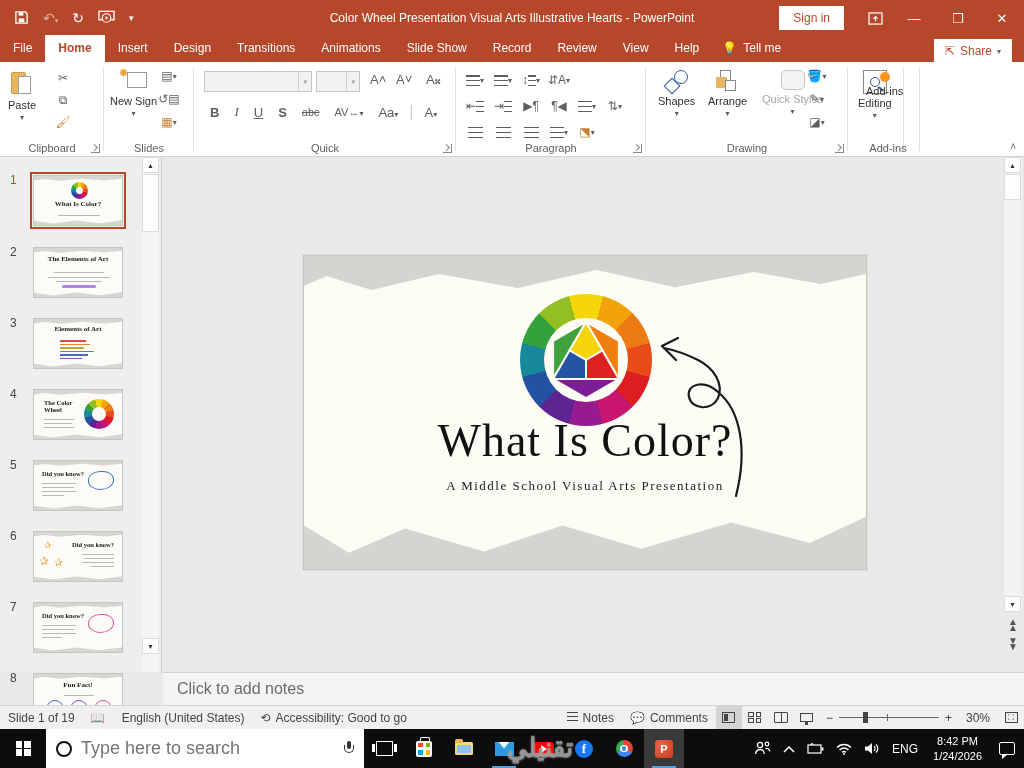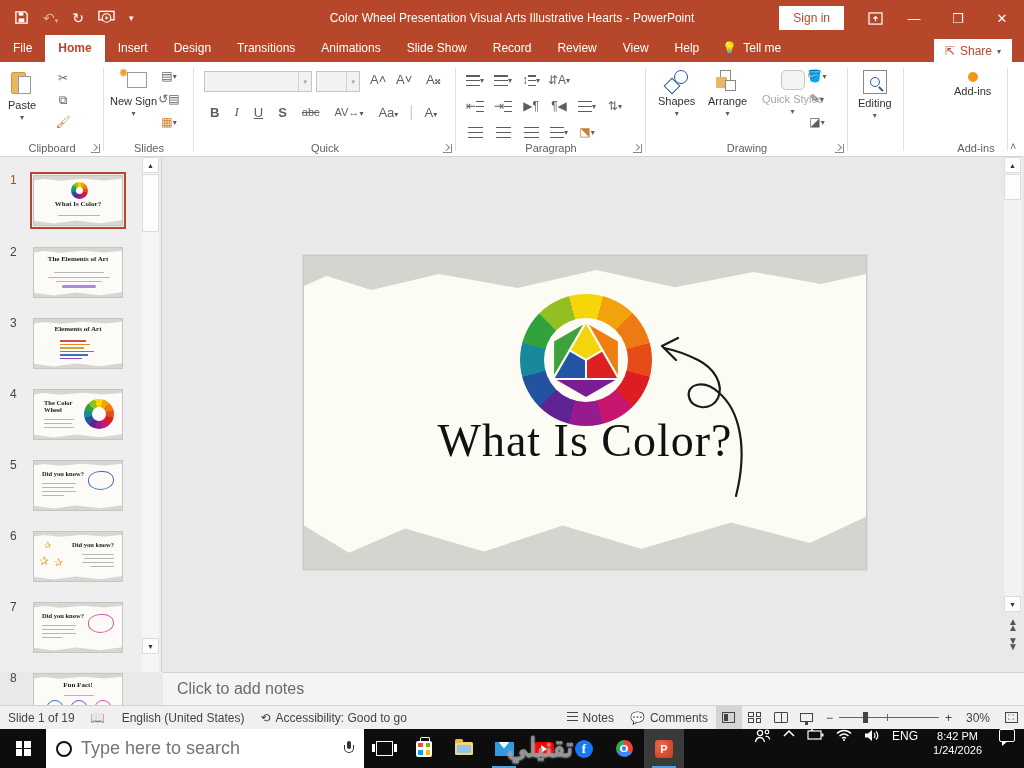--- a/index.html
+++ b/index.html
@@ -149,21 +149,21 @@
   .folder:after { content:""; position:absolute; left:2px; top:3px; right:2px; bottom:2px; background:#8fc3f0; border-radius:1px; }
   .mailico { width:19px; height:14px; background:#2E9BE0; position:relative; overflow:hidden; }
   .mailico:before { content:""; position:absolute; left:-2px; top:-7px; width:23px; height:14px; background:#fff; transform:rotate(0); clip-path:polygon(0 0,100% 0,50% 100%); opacity:.95; }
   .ytico { width:20px; height:14px; background:#FF0000; border-radius:4px; display:flex; align-items:center; justify-content:center; }
   .ytico:after { content:""; width:0; height:0; border-left:6px solid #fff; border-top:4px solid transparent; border-bottom:4px solid transparent; }
   .fbico { width:18px; height:18px; background:#1877F2; border-radius:50%; color:#fff; font-weight:bold; font-size:13px; display:flex; align-items:center; justify-content:center; font-family:"Liberation Serif",serif; }
   .chromeico { width:17px; height:17px; border-radius:50%; background:conic-gradient(#EA4335 0 120deg,#4285F4 0 240deg,#34A853 0 360deg); position:relative; }
   .chromeico:before { content:""; position:absolute; left:29%; top:29%; width:42%; height:42%; background:#fff; border-radius:50%; }
   .chromeico:after { content:""; position:absolute; left:36%; top:36%; width:28%; height:28%; background:#4285F4; border-radius:50%; }
   .pptico { width:18px; height:18px; border-radius:3px; background:radial-gradient(circle at 30% 30%,#E9674A,#C43E1C); color:#fff; font-size:11px; font-weight:bold; display:flex; align-items:center; justify-content:center; }
-  .tray { margin-left:auto; display:flex; align-items:flex-start; }
+  .tray { margin-left:auto; display:flex; align-items:center; }
   .tray-ico { padding:0 6px; display:flex; align-items:center; justify-content:center; color:#fff; cursor:pointer; }
   .people-svg,.tray svg { display:block; }
   .lang { font-size:12px; padding:0 7px; }
   .clock { font-size:11px; line-height:1.3; text-align:center; padding:0 8px; }
   .action { width:34px; display:flex; align-items:center; justify-content:center; }
   .bubble { width:16px; height:13px; border:1.4px solid #fff; border-radius:2px; position:relative; }
   .bubble:after { content:""; position:absolute; left:2px; bottom:-5px; width:0; height:0; border-top:5px solid #fff; border-right:6px solid transparent; }
 
   
   .watermark { position:absolute; left:415px; top:732px; width:250px; text-align:center; pointer-events:none; z-index:50; }
@@ -375,21 +375,21 @@
     <div class="rgroup" style="left:848px;width:56px;">
       <div class="bigbtn" style="position:absolute;left:10px;top:8px;">
         <div class="editing-ico">
             <div class="mag"></div>
           </div>
         <span class="blabel">Editing</span>
           <span class="chev">▾</span>
       </div>
     </div>
 
-    <div class="rgroup" style="left:944px;width:64px;">
+    <div class="rgroup" style="left:856px;width:64px;">
       <div class="bigbtn" style="position:absolute;left:10px;top:10px;">
         <div class="addin-dot"></div>
         <span class="blabel">Add-ins</span>
       </div>
       <div class="glabel">Add-ins</div>
     </div>
 
     <span class="collapse-chev">˄</span>
   </div>
 
@@ -529,20 +529,21 @@
           </svg>
         </div>
       </div>
 
       <svg class="arrow-svg" width="120" height="195" viewBox="0 0 120 195">
         <path d="M 102 188 C 114 140 106 102 84 84 C 70 71 52 76 55 89 C 58 102 78 103 84 90 C 90 76 80 60 64 52 C 52 46 40 42 30 40" stroke="#1a1a1a" stroke-width="2.2" fill="none" stroke-linecap="round"></path>
         <path d="M 28 38 L 44 30 M 28 38 L 42 52" stroke="#1a1a1a" stroke-width="2.2" fill="none" stroke-linecap="round"></path>
       </svg>
 
       <div class="slide-title">What Is Color?</div>
+      <div class="slide-subtitle">A Middle School Visual Arts Presentation</div>
     </div>
   </div>
 
   <div class="vscroll">
     <div class="vtrack">
       <div class="sbtn" style="position:absolute;top:0;">▲</div>
       <div class="sthumb" style="position:absolute;top:17px;left:0;width:17px;height:26px;"></div>
       <div class="sbtn" style="position:absolute;bottom:0;">▼</div>
     </div>
     <div class="navbtns">

